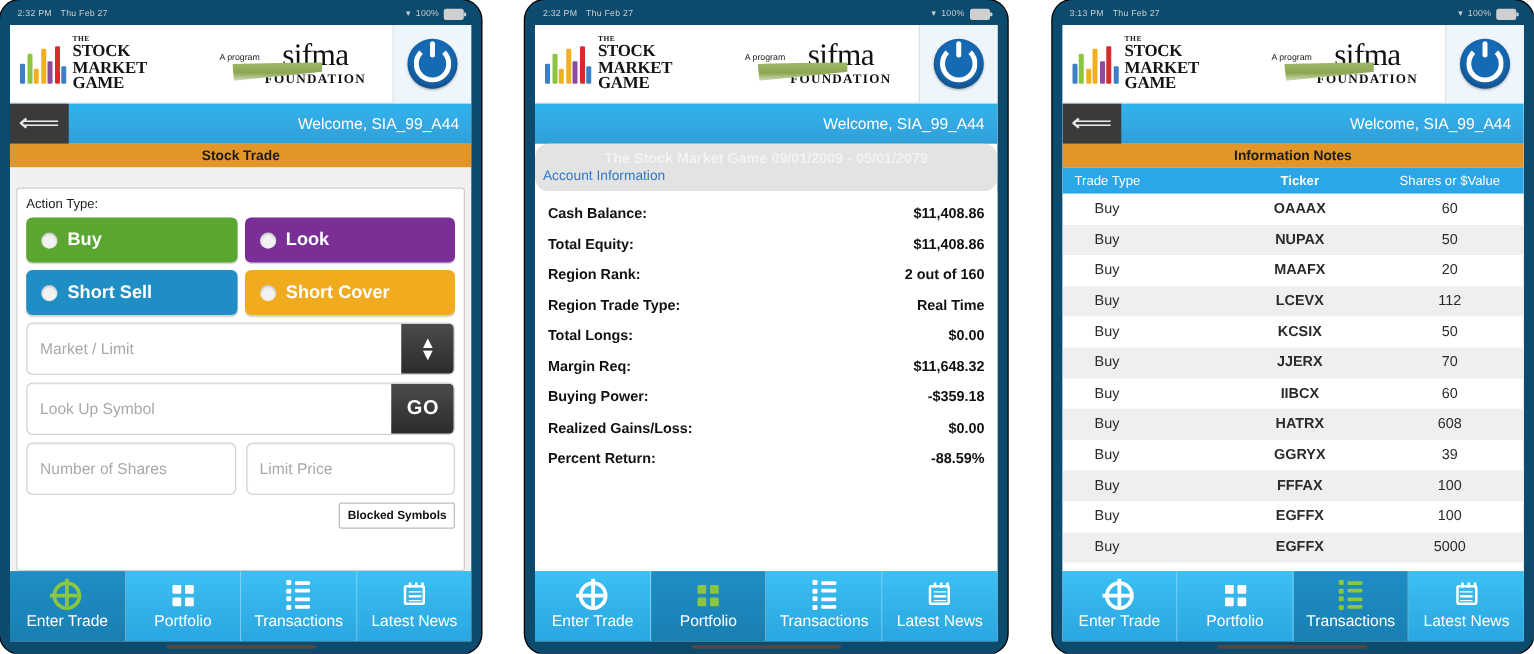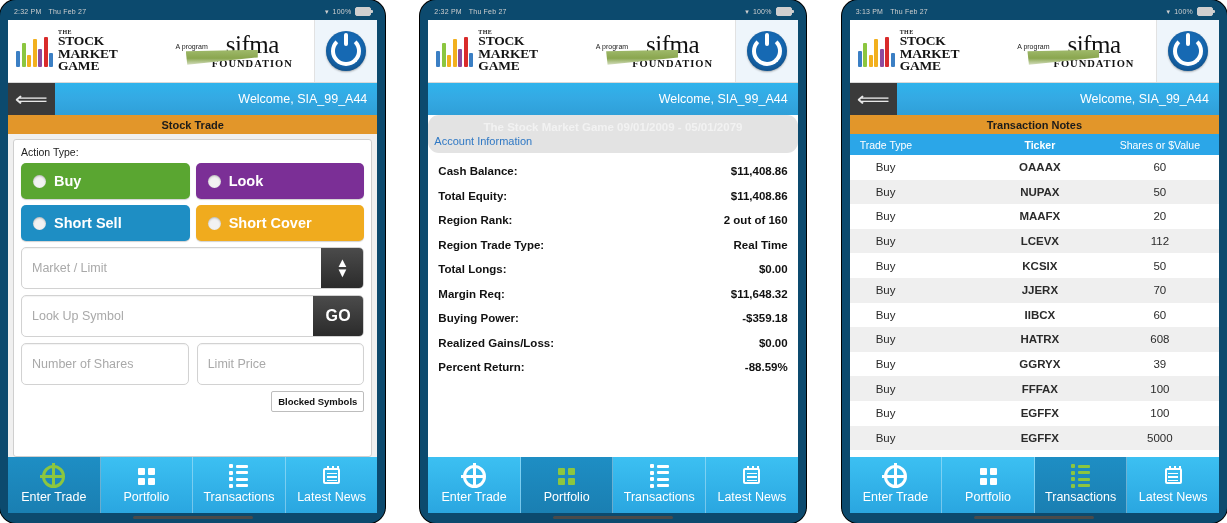--- a/index.html
+++ b/index.html
@@ -72,21 +72,21 @@
     justify-content:center;cursor:pointer;}
   .backarrow{font-size:20px;color:#e8e8e8;line-height:1;transform:scaleX(1.15);}
   .welcome-txt{flex:1 1 auto;display:flex;align-items:center;justify-content:flex-end;
     padding-right:10px;color:#ffffff;font-size:12.5px;}
 
   
   .sectitle{flex:0 0 19px;background:#e2962a;display:flex;align-items:center;
     justify-content:center;color:#1b1b1b;font-size:11px;font-weight:bold;}
 
   
-  .body1{flex:1 1 auto;background:#f0f0f0;padding:5px 5px 0 5px;overflow:hidden;}
+  .body1{flex:1 1 auto;background:#f0f0f0;padding:16px 5px 0 5px;overflow:hidden;}
   .card{background:#fff;border:1px solid #cfcfcf;border-radius:3px;padding:6px 7px;
     height:100%;box-sizing:border-box;}
   .lbl{font-size:10.5px;color:#222;margin-bottom:5px;}
   .btn-grid{display:grid;grid-template-columns:1fr 1fr;gap:6px;}
   .abtn{height:36px;border-radius:5px;display:flex;align-items:center;gap:8px;
     padding-left:12px;color:#fff;font-size:14.5px;font-weight:bold;cursor:pointer;
     box-shadow:0 1px 1px rgba(0,0,0,.18);}
   .radio{width:13px;height:13px;border-radius:50%;background:#f2f2f2;flex:0 0 13px;
     box-shadow:inset 0 1px 2px rgba(0,0,0,.25);}
   .fld{margin-top:6px;height:40px;border:1px solid #d2d2d2;border-radius:5px;
@@ -552,21 +552,21 @@
         </div>
       </div>
 
       <div class="welcomebar">
         <div class="backbtn">
           <span class="backarrow">⟸</span>
         </div>
         <div class="welcome-txt">Welcome, SIA_99_A44</div>
       </div>
 
-      <div class="sectitle">Transaction Notes</div>
+      <div class="sectitle">Information Notes</div>
 
       <div class="thead">
         <div class="c1">Trade Type</div>
         <div class="c2">Ticker</div>
         <div class="c3">Shares or $Value</div>
       </div>
 
       <div class="tbody">
         <div class="trow">
           <div class="c1">Buy</div>

